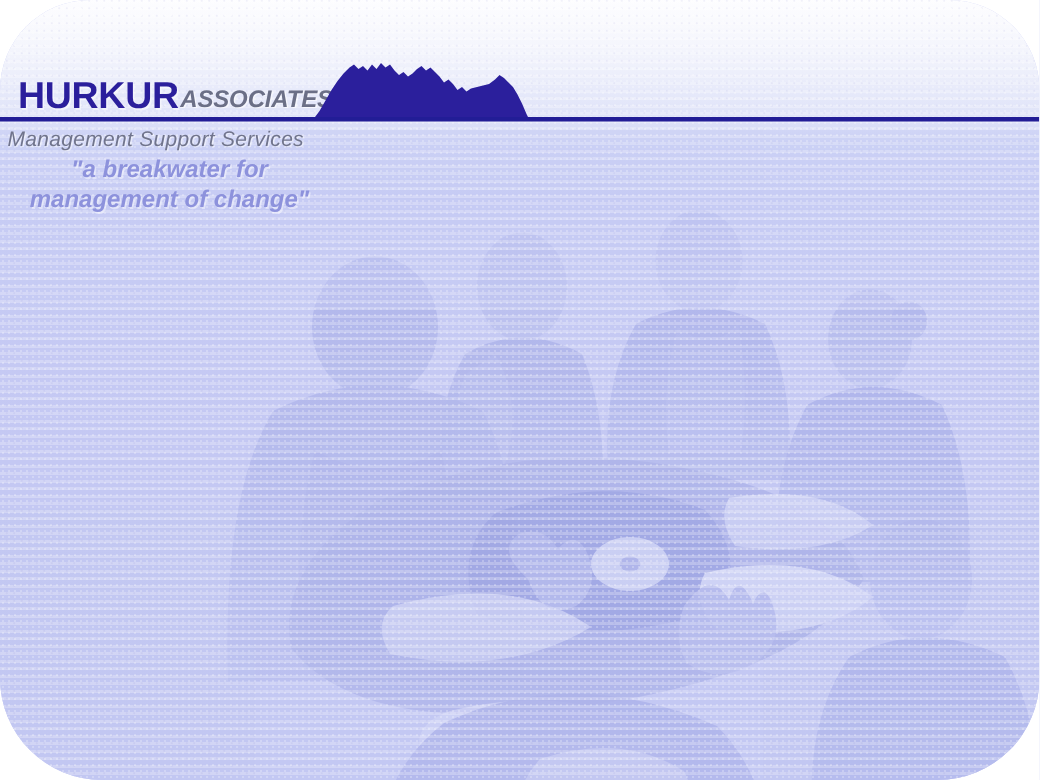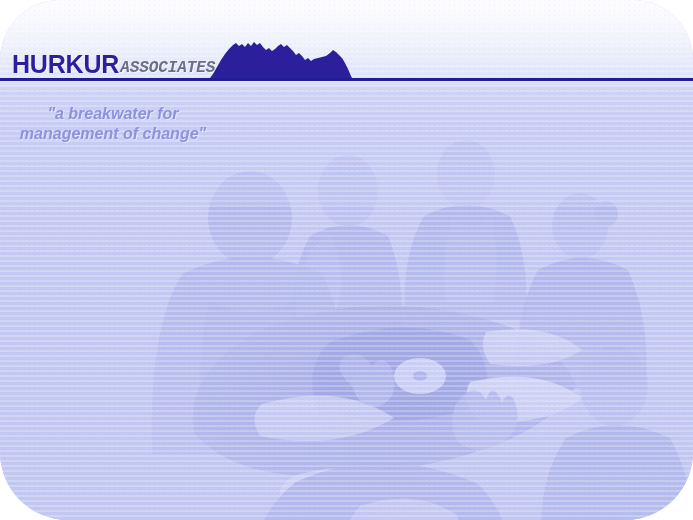--- a/index.html
+++ b/index.html
@@ -101,21 +101,21 @@
   }
   .logo-primary {
     font-family: "Liberation Sans", sans-serif;
     font-size: 25px;
     font-weight: bold;
     letter-spacing: -0.2px;
     color: #2b1f9c;
     text-shadow: 1px 1px 0 rgba(255,255,255,0.55);
   }
   .logo-secondary {
-    font-family: Liberation Mono, monospace;
+    font-family: Liberation Sans, sans-serif;
     font-size: 16px;
     font-weight: bold;
     font-style: italic;
     letter-spacing: -0.1px;
     color: #6b6f86;
     text-shadow: 1px 1px 0 rgba(255,255,255,0.6);
     margin-left: 1px;
     position: relative;
     top: -1px;
   }
@@ -276,20 +276,21 @@
                    L55 13 L58 16 L61 14 L64 17 L67 15 L70 12 L73 10
                    L76 13 L79 11 L82 14 L85 17 L88 21 L91 19 L94 22
                    L97 26 L100 24 L103 27 L106 25 L110 24 L114 23 L118 22
                    L122 19 L125 16 L128 18 L131 21 L134 24 L137 29
                    L140 35 L143 42 L145 46 Z" fill="#2b1f9c"></path>
         </svg>
       </div>
 
       <div class="header-rule"></div>
 
+      <div class="subtitle">Management  Support  Services</div>
     </div>
 
     <div class="tagline">
       <span class="tagline-line">"a breakwater for</span>
       <span class="tagline-line">management of change"</span>
     </div>
 
   </div>
 </div>
 

